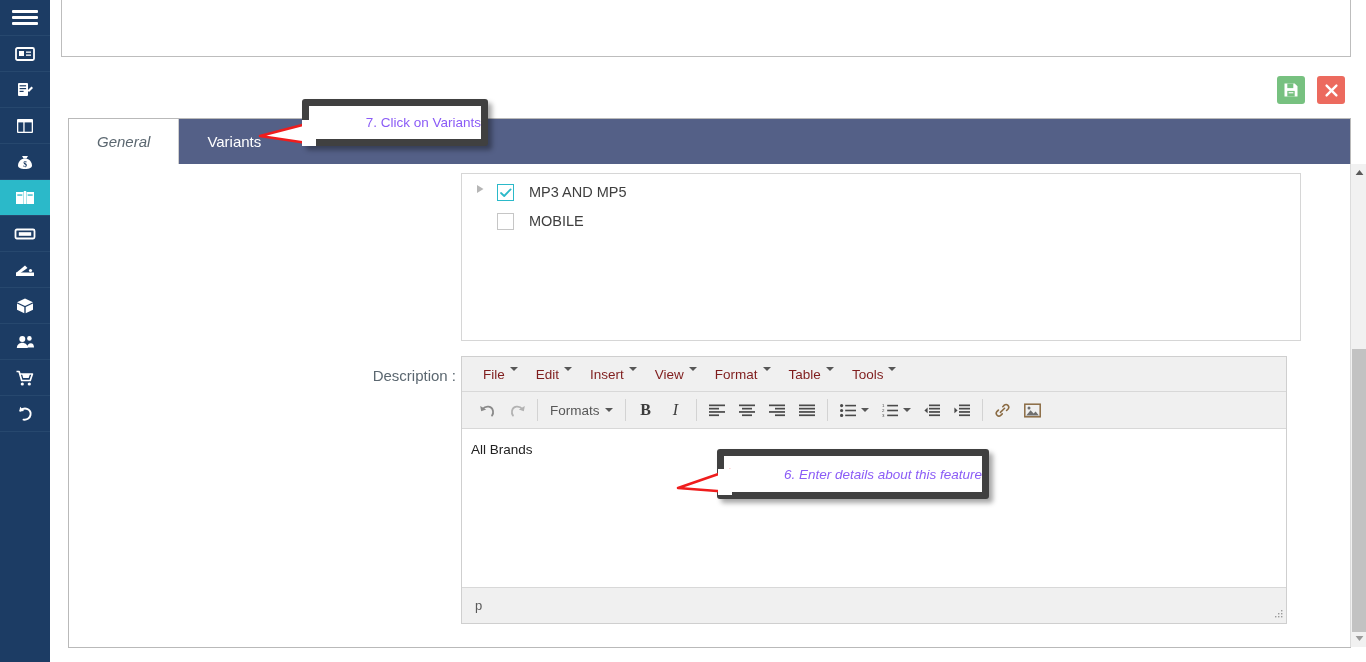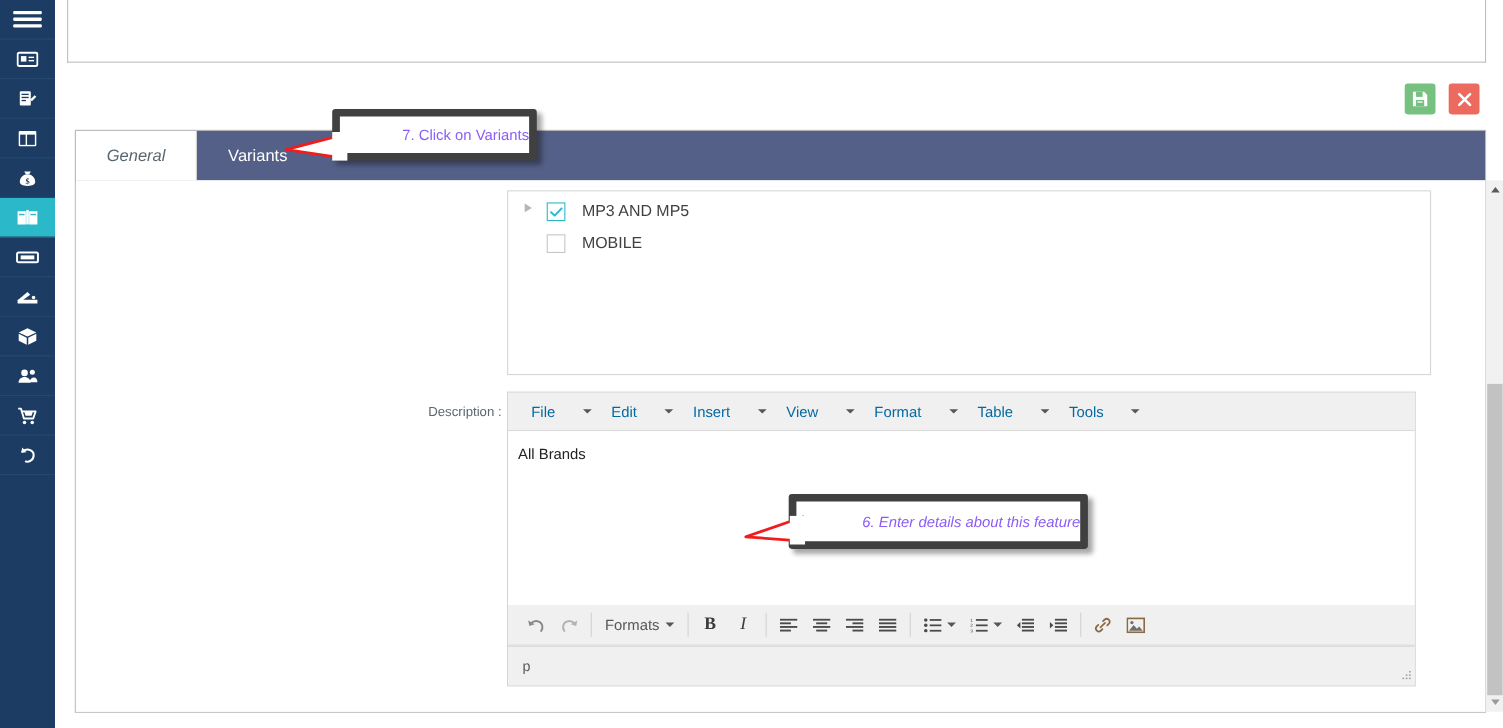--- a/index.html
+++ b/index.html
@@ -130,43 +130,42 @@
   .cbx.checked { border-color: #2bb9c9; }
   .tree-label {
     margin-left: 15px;
     font-size: 14.5px; color: #3f3f3f;
   }
 
   
   #desc-label {
     position: absolute; left: 282px; top: 203px;
     width: 105px; text-align: right;
-    font-size: 12px; color: #5b6770;
+    font-size: 15px; color: #5b6770;
   }
 
   
   #editor {
     position: absolute; left: 392px; top: 192px;
     width: 826px; height: 268px;
     border: 1px solid #cfcfcf;
     background: #ffffff;
   }
   #menubar {
     height: 35px;
     background: #f0f0f0;
     border-bottom: 1px solid #d8d8d8;
     display: flex; align-items: center;
     padding-left: 12px;
   }
   .mnu {
-    font-size: 13.5px; color: #0369a1;
+    font-size: 13.5px; color: #7f1d1d;
     padding: 3px 9px;
-    display: flex; align-items: center;
+    display: flex; align-items: flex-start;
     cursor: pointer;
-    gap: 20px;
   }
   .caret {
     display: inline-block;
     width: 0; height: 0;
     border-left: 4px solid transparent;
     border-right: 4px solid transparent;
     border-top: 4px solid #575757;
     margin-left: 5px;
   }
   #toolbar {
@@ -432,24 +431,20 @@
           <div class="mnu">
             <span>Table</span>
             <span class="caret"></span>
           </div>
           <div class="mnu">
             <span>Tools</span>
             <span class="caret"></span>
           </div>
         </div>
 
-        <div id="edit-area">
-          <div id="edit-text">All Brands</div>
-        </div>
-
         <div id="toolbar">
           <div class="tbtn">
             <svg width="17" height="15" viewBox="0 0 17 15">
               <path d="M3.5 6 C7 2.2 13 3 14 8 c0.4 2 -0.2 3.6 -1 4.6" fill="none" stroke="#8a8a8a" stroke-width="1.8" stroke-linecap="round"></path>
               <path d="M1.2 3 L2.2 8.2 L7.2 6.6 Z" fill="#8a8a8a"></path>
             </svg>
           </div>
           <div class="tbtn">
             <svg width="17" height="15" viewBox="0 0 17 15">
               <path d="M13.5 6 C10 2.2 4 3 3 8 c-0.4 2 0.2 3.6 1 4.6" fill="none" stroke="#b2b2b2" stroke-width="1.8" stroke-linecap="round"></path>
@@ -550,20 +545,24 @@
               <path d="M8.2 10.9 L6.7 12.4 a2.7 2.7 0 0 1 -3.8 -3.8 L4.4 7.1" fill="none" stroke="#8a6b43" stroke-width="1.6" stroke-linecap="round"></path>
             </svg>
           </div>
           <div class="tbtn">
             <svg width="17" height="15" viewBox="0 0 17 15">
               <rect x="0.8" y="1.2" width="15.4" height="12.6" fill="none" stroke="#8a6b43" stroke-width="1.5"></rect>
               <circle cx="5" cy="5" r="1.5" fill="#6f6f6f"></circle>
               <path d="M2.2 12.4 L6.6 7.2 L9.6 10.5 L11.6 8.6 L14.9 12.4 Z" fill="#6f6f6f"></path>
             </svg>
           </div>
+        </div>
+
+        <div id="edit-area">
+          <div id="edit-text">All Brands</div>
         </div>
 
         <div id="statusbar">
           <span id="status-path">p</span>
           <svg id="resize-grip" viewBox="0 0 10 10">
             <rect x="8" y="0" width="1.4" height="1.4" fill="#9a9a9a"></rect>
             <rect x="8" y="3" width="1.4" height="1.4" fill="#9a9a9a"></rect>
             <rect x="5" y="3" width="1.4" height="1.4" fill="#9a9a9a"></rect>
             <rect x="8" y="6" width="1.4" height="1.4" fill="#9a9a9a"></rect>
             <rect x="5" y="6" width="1.4" height="1.4" fill="#9a9a9a"></rect>

